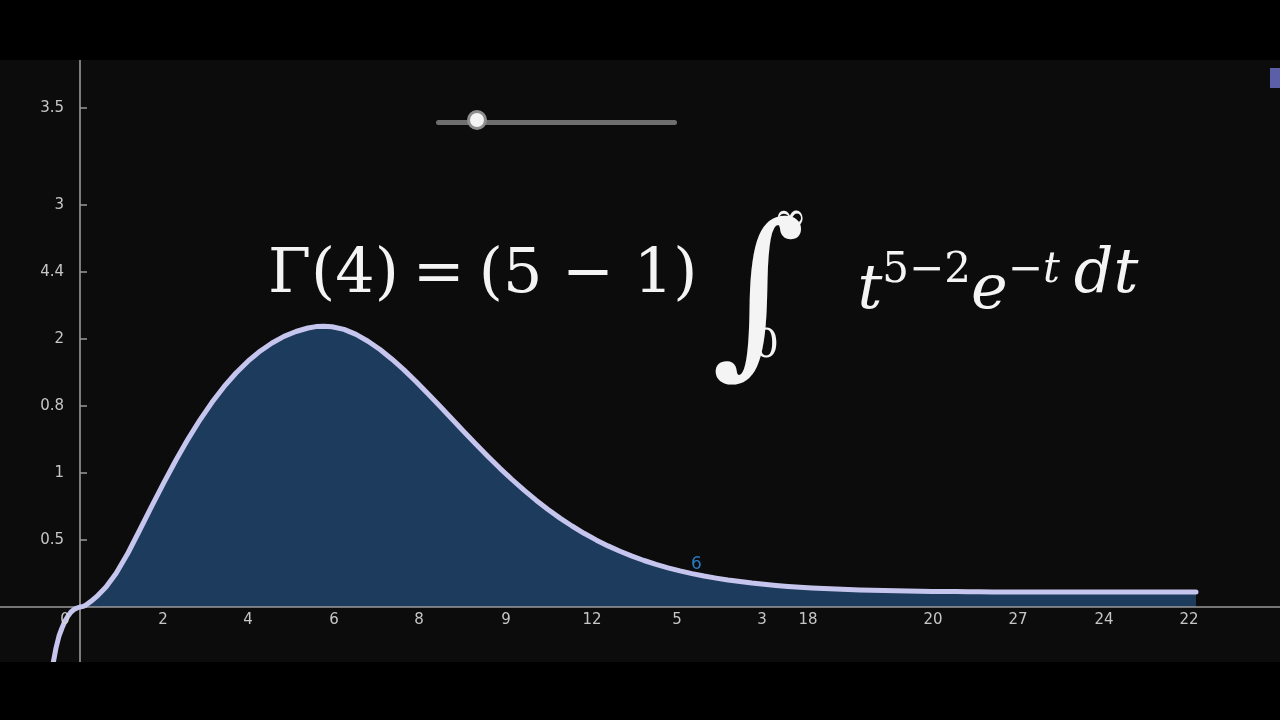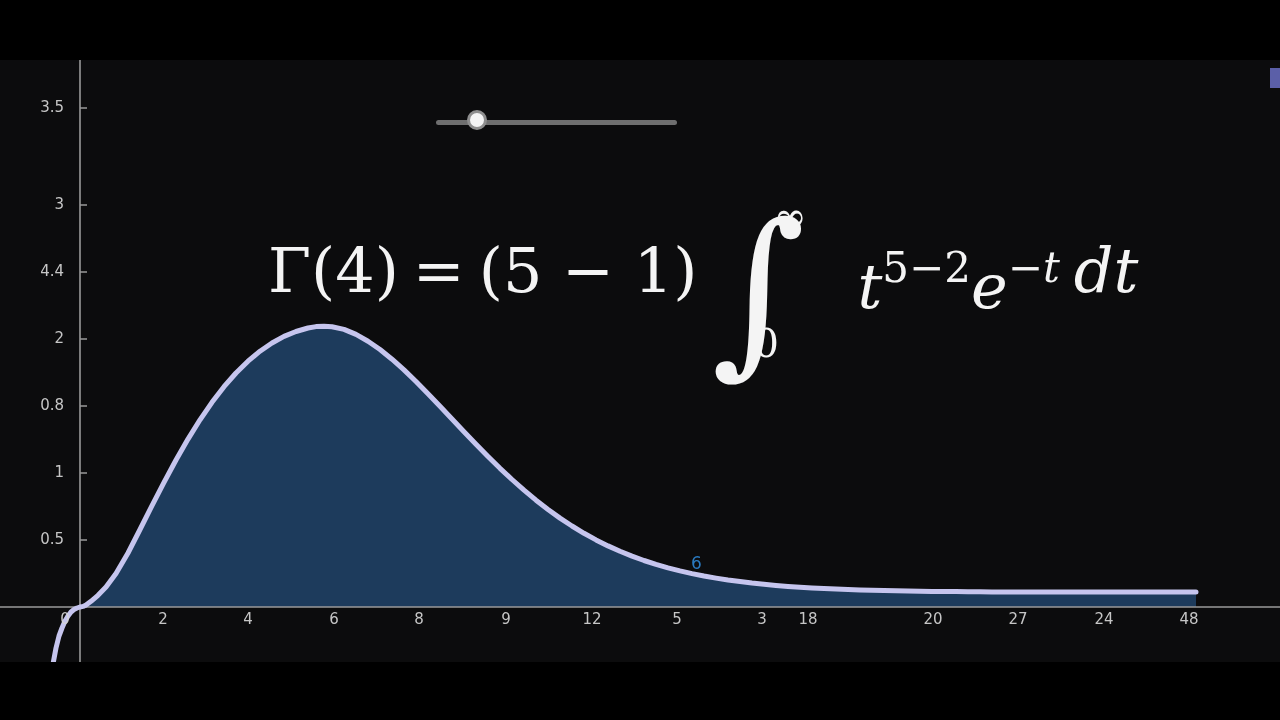--- a/index.html
+++ b/index.html
@@ -285,21 +285,21 @@
     <div class="tick-label x-tick-label" style="left:319px; top:552px; width:30px;">6</div>
     <div class="tick-label x-tick-label" style="left:404px; top:552px; width:30px;">8</div>
     <div class="tick-label x-tick-label" style="left:489px; top:552px; width:34px;">9</div>
     <div class="tick-label x-tick-label" style="left:575px; top:552px; width:34px;">12</div>
     <div class="tick-label x-tick-label" style="left:660px; top:552px; width:34px;">5</div>
     <div class="tick-label x-tick-label" style="left:745px; top:552px; width:34px;">3</div>
     <div class="tick-label x-tick-label" style="left:791px; top:552px; width:34px;">18</div>
     <div class="tick-label x-tick-label" style="left:916px; top:552px; width:34px;">20</div>
     <div class="tick-label x-tick-label" style="left:1001px; top:552px; width:34px;">27</div>
     <div class="tick-label x-tick-label" style="left:1087px; top:552px; width:34px;">24</div>
-    <div class="tick-label x-tick-label" style="left:1172px; top:552px; width:34px;">48</div>
+    <div class="tick-label x-tick-label" style="left:1172px; top:552px; width:34px;">22</div>
 
   </div>
 
 
   <div id="slider-control">
     <div id="slider-track"></div>
     <div id="slider-thumb"></div>
   </div>
 
   <div id="gamma-formula">

